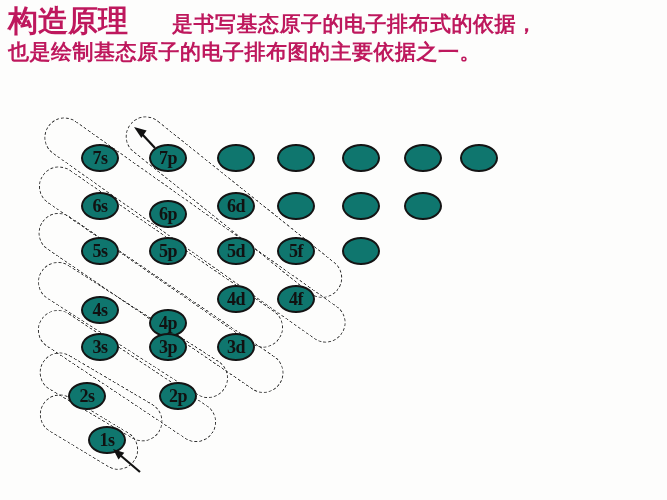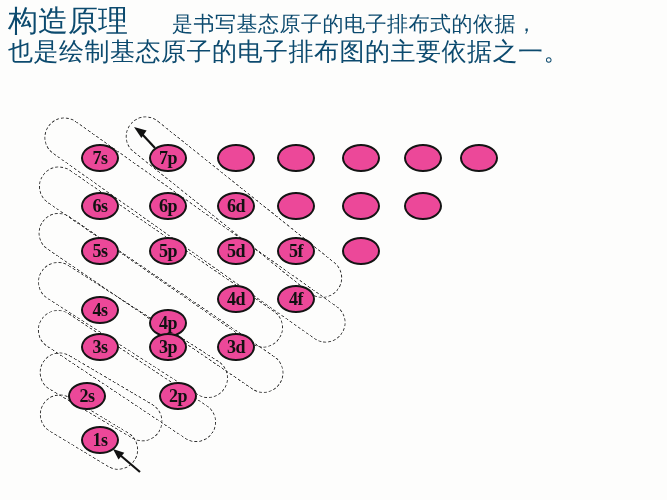--- a/index.html
+++ b/index.html
@@ -3,36 +3,36 @@
 <meta charset="utf-8">
 <style>
   html,body{margin:0;padding:0;}
   body{width:667px;height:500px;overflow:hidden;background:#ffffff;}
   .slide{
     position:relative;width:667px;height:500px;
     background:#fdfdfc;
     font-family:"Liberation Serif", serif;
   }
   
-  .title-block{position:absolute;left:8px;top:4px;font-weight:normal;color:#0c4a6e;}
+  .title-block{position:absolute;left:8px;top:4px;font-weight:bold;color:#be185d;}
   .title-line1{display:flex;align-items:baseline;white-space:nowrap;}
   .title-keyword{font-size:30px;line-height:34px;letter-spacing:0px;}
   .title-rest{font-size:21px;letter-spacing:0.5px;margin-left:44px;}
-  .title-line2{font-size:25px;line-height:26px;letter-spacing:0.5px;margin-top:1px;}
+  .title-line2{font-size:21px;line-height:26px;letter-spacing:0.5px;margin-top:1px;}
   
   .diagram{position:absolute;left:0;top:0;width:667px;height:500px;}
   .capsule{
     position:absolute;height:40px;box-sizing:border-box;
     border:1.6px dashed #2e2e2e;border-radius:20px;
     z-index:1;
   }
   .orbital{
     position:absolute;width:38px;height:28px;box-sizing:border-box;
     border:2px solid #141414;border-radius:50%;
-    background:#ec4899;z-index:2;
+    background:#0f766e;z-index:2;
     display:flex;align-items:center;justify-content:center;
   }
   .orbital-label{
     font-family:"Liberation Serif", serif;
     font-weight:bold;font-size:18px;color:#111;line-height:1;
     letter-spacing:-0.5px;
   }
   .arrows{position:absolute;left:0;top:0;z-index:3;}
 </style>
 </head>
@@ -64,21 +64,21 @@
         <span class="orbital-label">7p</span>
       </div>
       <div class="orbital" style="left: 217px; top: 144px;"></div>
       <div class="orbital" style="left: 277px; top: 144px;"></div>
       <div class="orbital" style="left: 342px; top: 144px;"></div>
       <div class="orbital" style="left: 404px; top: 144px;"></div>
       <div class="orbital" style="left: 460px; top: 144px;"></div>
       <div class="orbital" style="left: 81px; top: 192px;">
         <span class="orbital-label">6s</span>
       </div>
-      <div class="orbital" style="left: 149px; top: 192px;">
+      <div class="orbital" style="left: 149px; top: 200px;">
         <span class="orbital-label">6p</span>
       </div>
       <div class="orbital" style="left: 217px; top: 192px;">
         <span class="orbital-label">6d</span>
       </div>
       <div class="orbital" style="left: 277px; top: 192px;"></div>
       <div class="orbital" style="left: 342px; top: 192px;"></div>
       <div class="orbital" style="left: 404px; top: 192px;"></div>
       <div class="orbital" style="left: 81px; top: 237px;">
         <span class="orbital-label">5s</span>
@@ -113,21 +113,21 @@
       </div>
       <div class="orbital" style="left: 217px; top: 333px;">
         <span class="orbital-label">3d</span>
       </div>
       <div class="orbital" style="left: 68px; top: 382px;">
         <span class="orbital-label">2s</span>
       </div>
       <div class="orbital" style="left: 159px; top: 382px;">
         <span class="orbital-label">2p</span>
       </div>
-      <div class="orbital" style="left: 81px; top: 426px;">
+      <div class="orbital" style="left: 88px; top: 426px;">
         <span class="orbital-label">1s</span>
       </div>
     </div>
 
   <svg class="arrows" width="667" height="500">
     <g>
       <line x1="155" y1="148" x2="142" y2="134" stroke="#111" stroke-width="2.2"></line>
       <polygon points="134,127 146.6,130.6 141.4,138" fill="#111"></polygon>
     </g>
     <g>

